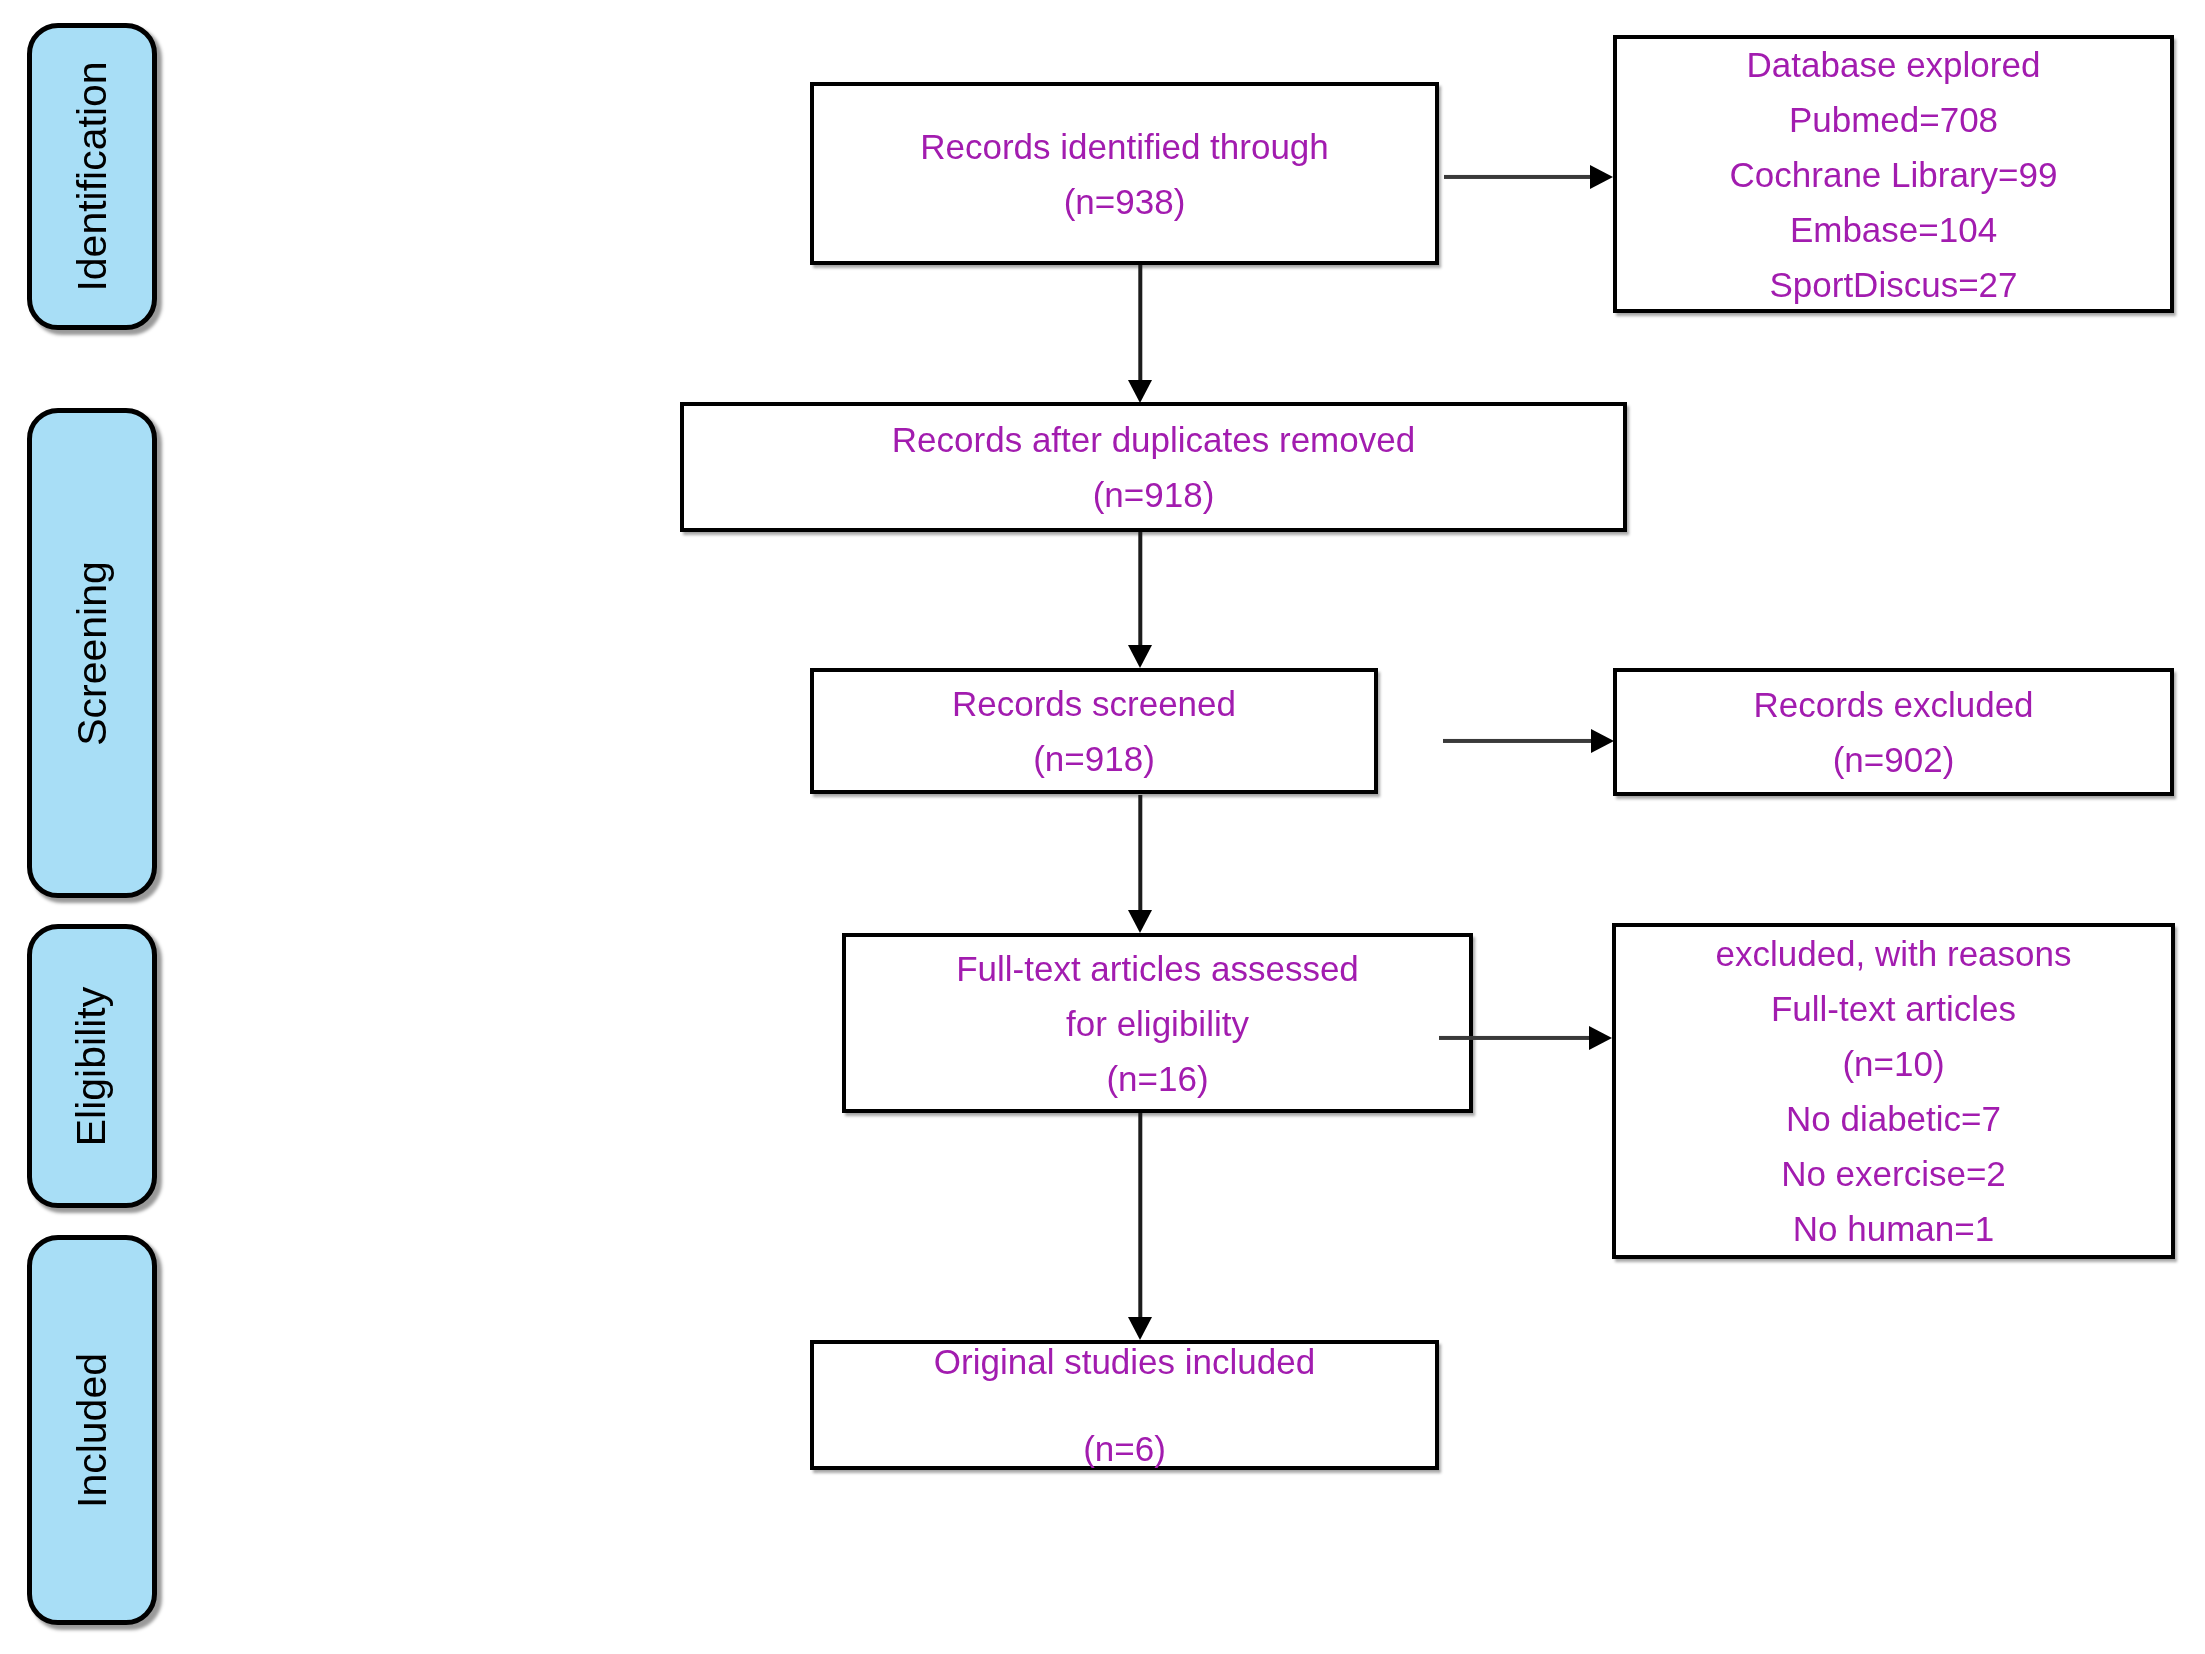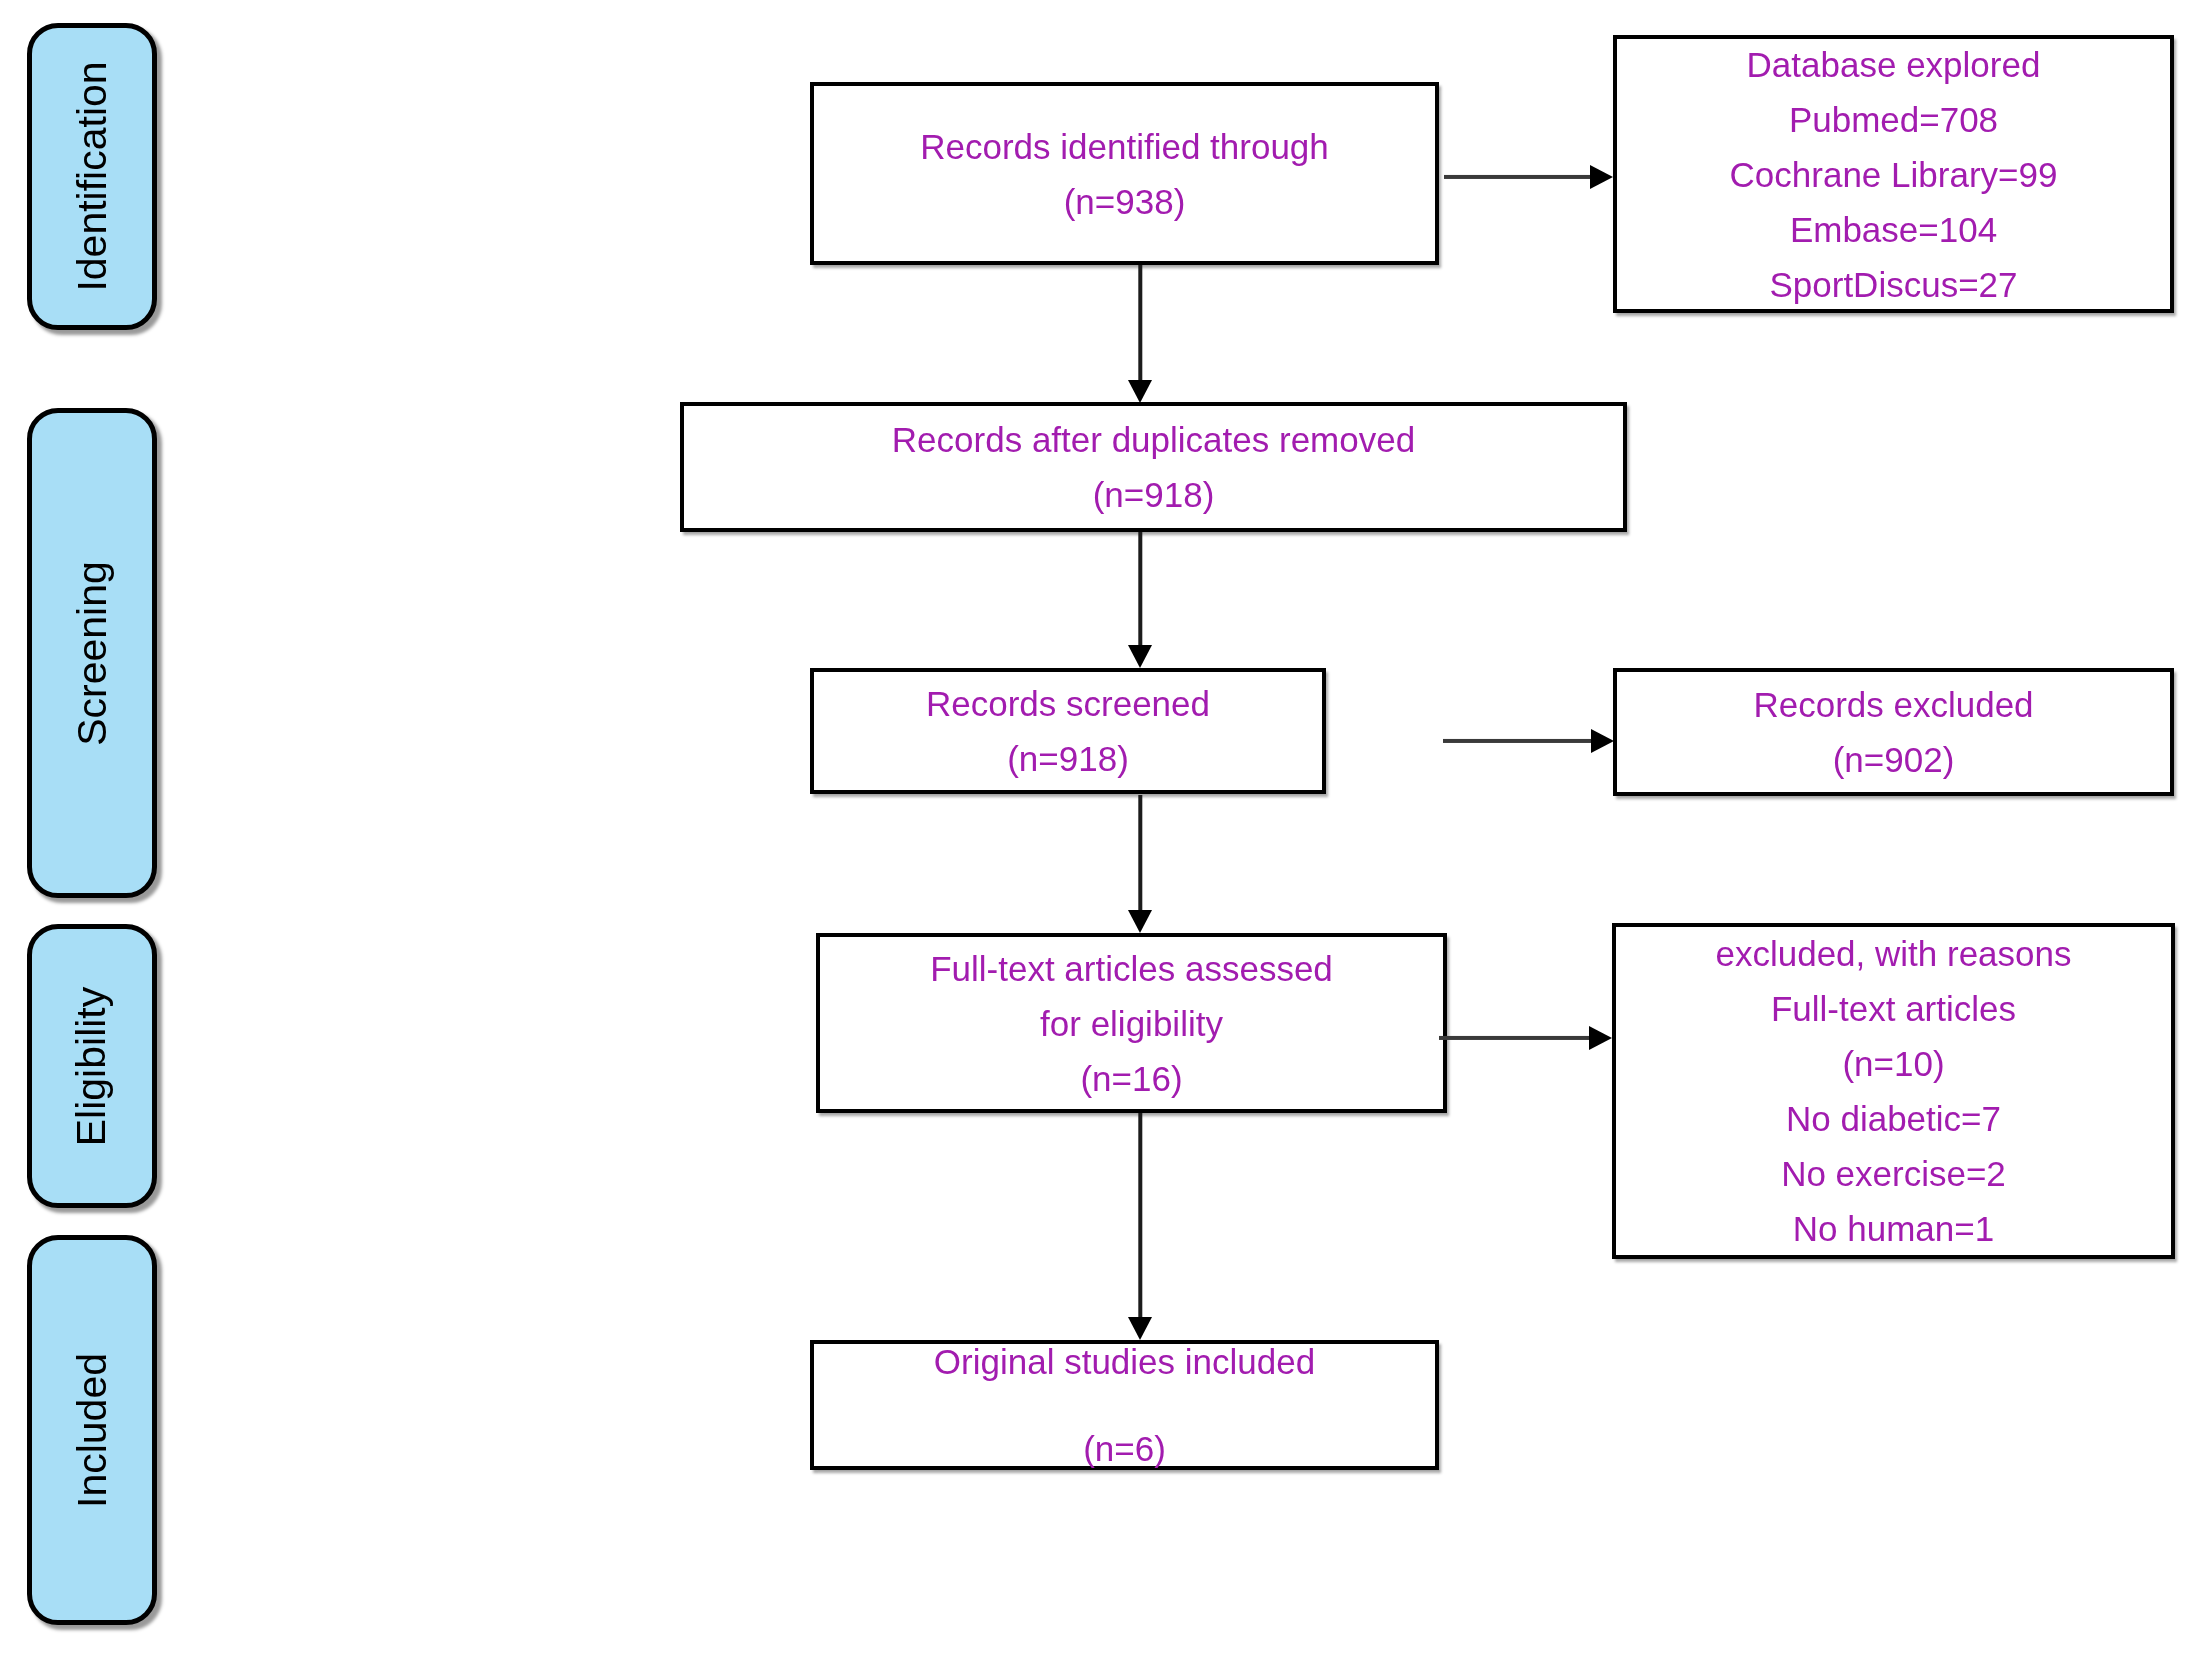--- a/index.html
+++ b/index.html
@@ -56,23 +56,23 @@
   }
   .fbox .line {
     font-size: 35px;
     line-height: 55px;
     color: #a21caf;
     white-space: nowrap;
   }
   #box-records-identified { left: 810px; top: 82px;  width: 629px;  height: 183px; }
   #box-database-explored  { left: 1613px; top: 35px;   width: 561px;  height: 278px; }
   #box-duplicates-removed { left: 651px;  top: 402px;  width: 947px; height: 130px; margin-left: 29px; }
-  #box-records-screened   { left: 810px; top: 668px;  width: 516px;  height: 126px; }
+  #box-records-screened   { left: 810px; top: 668px;  width: 568px;  height: 126px; }
   #box-records-excluded   { left: 1613px; top: 668px;  width: 561px;  height: 128px; }
-  #box-fulltext-assessed  { left: 816px; top: 933px; width: 631px;  height: 180px; }
+  #box-fulltext-assessed  { left: 842px; top: 933px; width: 631px;  height: 180px; }
   #box-fulltext-excluded  { left: 1612px; top: 923px; width: 563px;  height: 336px; }
   #box-studies-included   { left: 810px; top: 1340px; width: 629px;  height: 130px; gap: 32px; }
 
   
   .varrow { position: absolute; width: 24.6px; }
   .varrow .shaft {
     position: absolute; left: 50%; transform: translateX(-50%);
     top: 0; width: 3.4px; height: calc(100% - 20.5px);
     background: #1c1c1c;
   }

